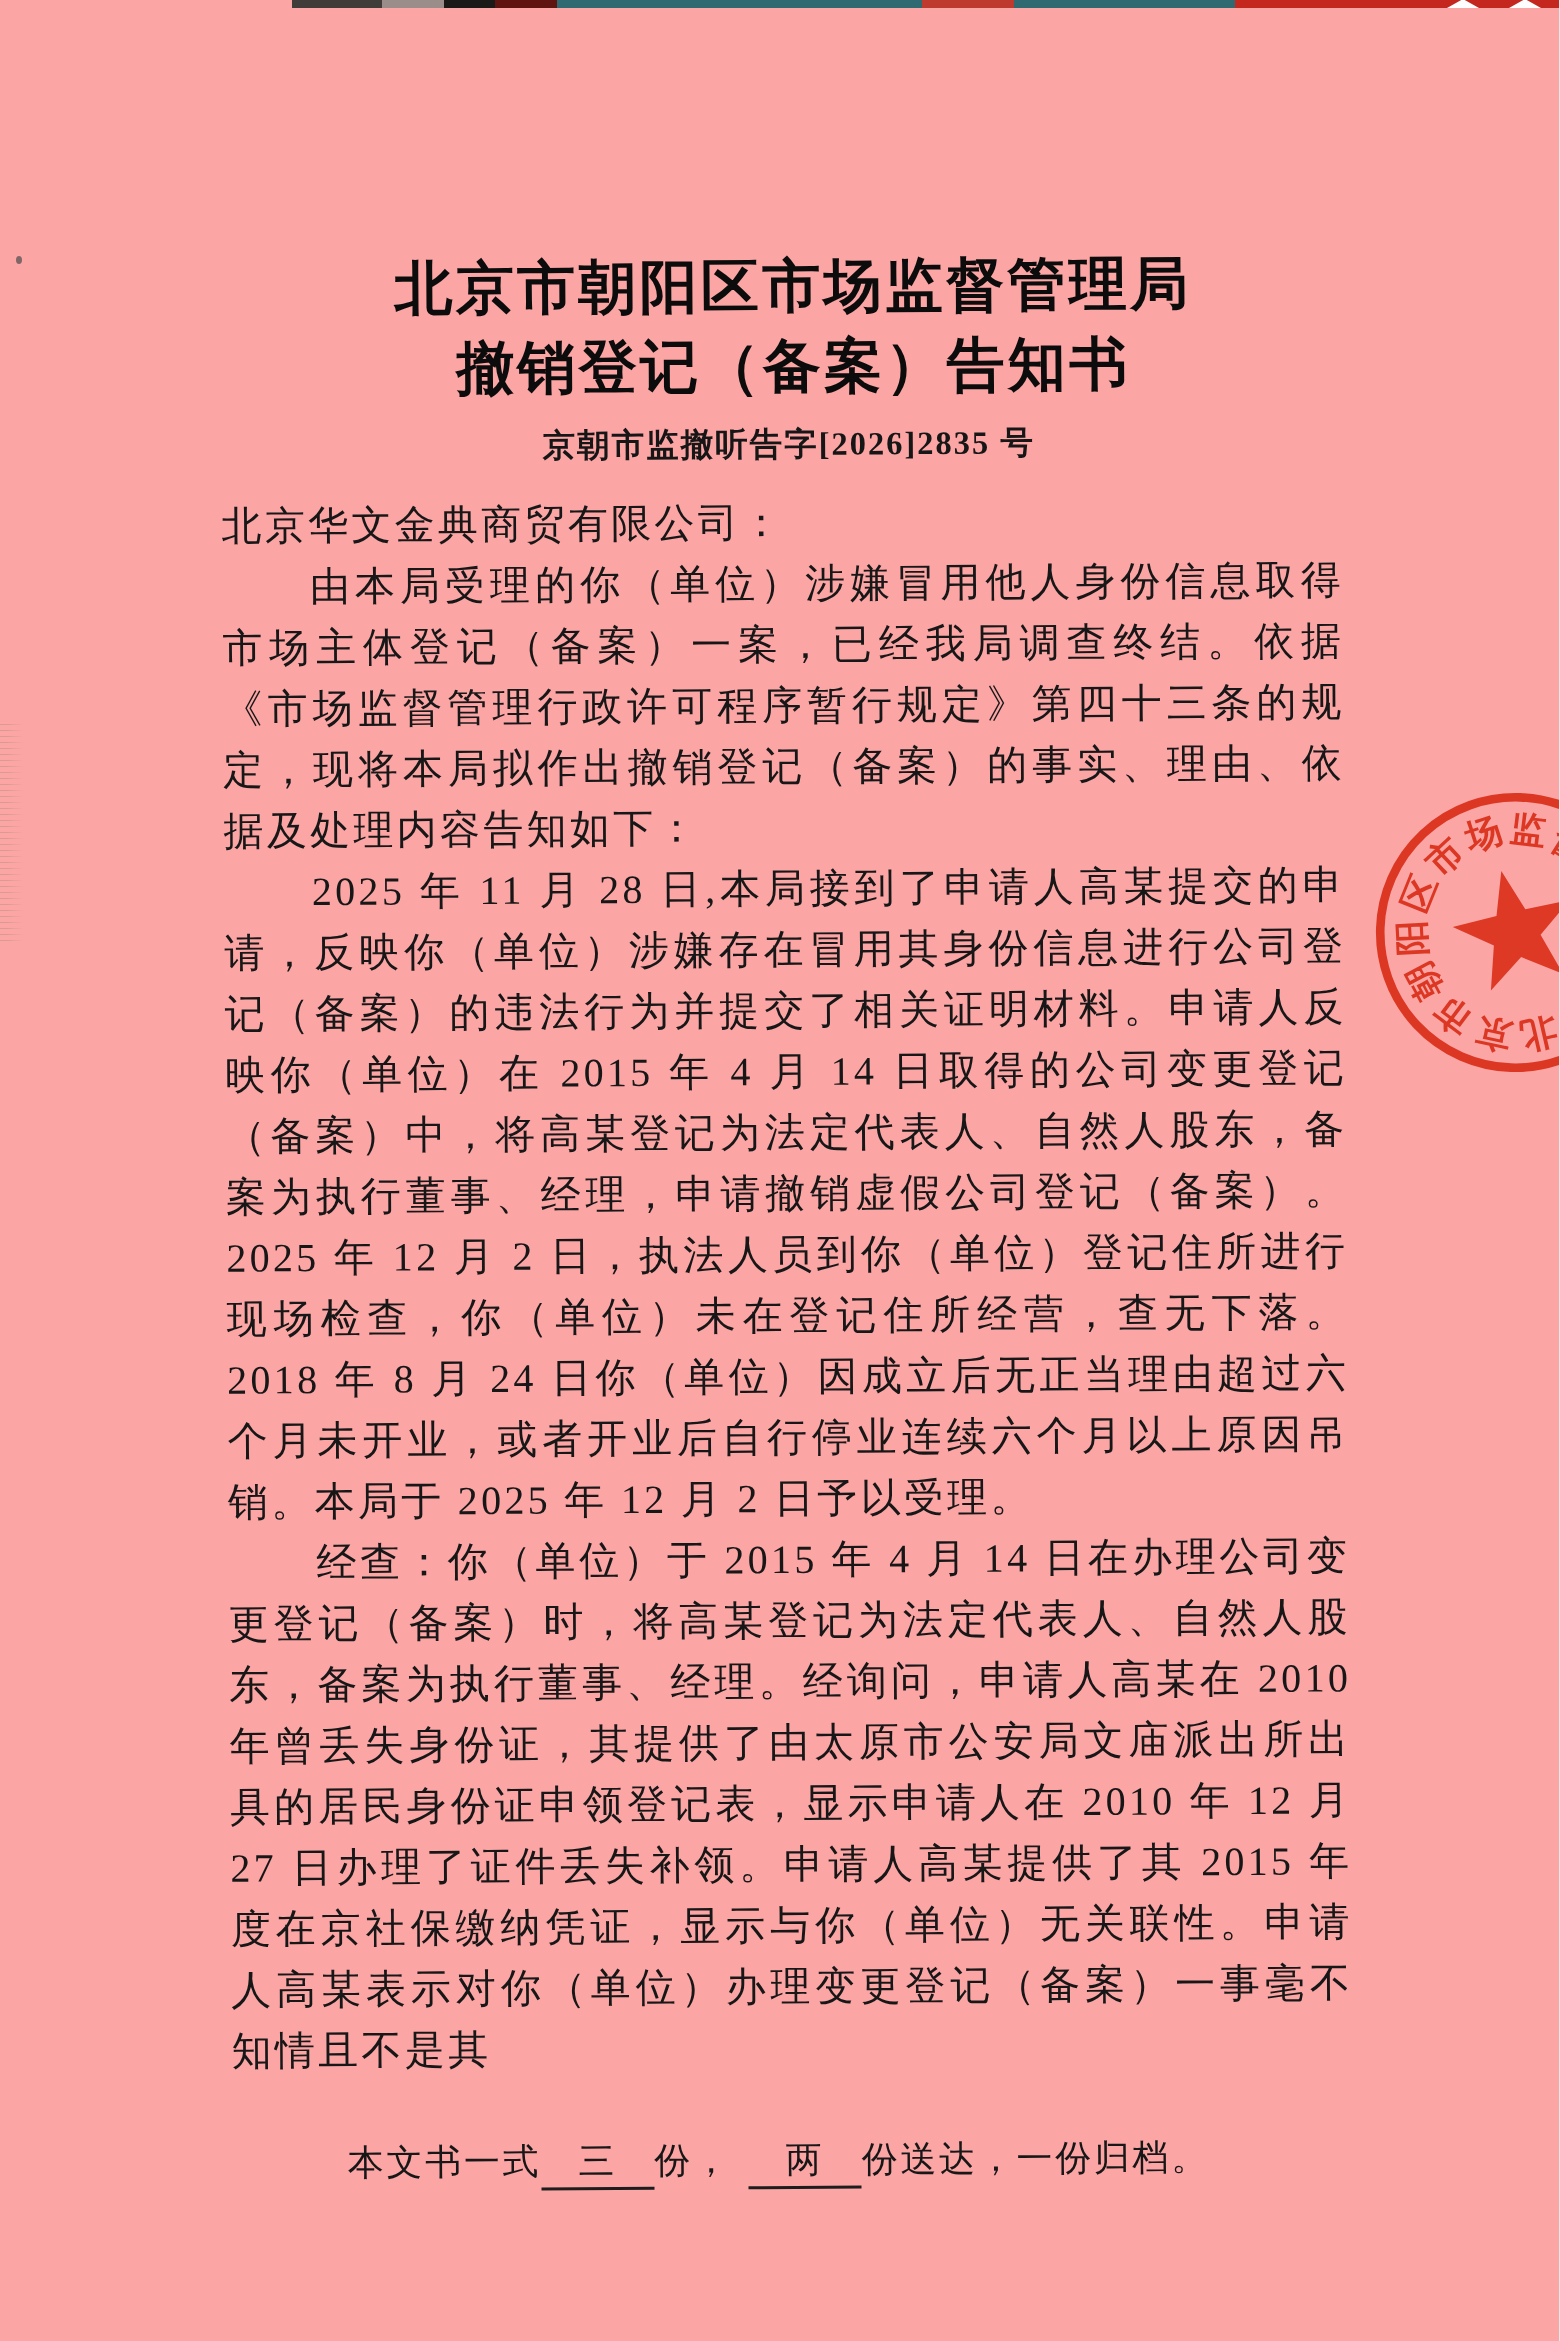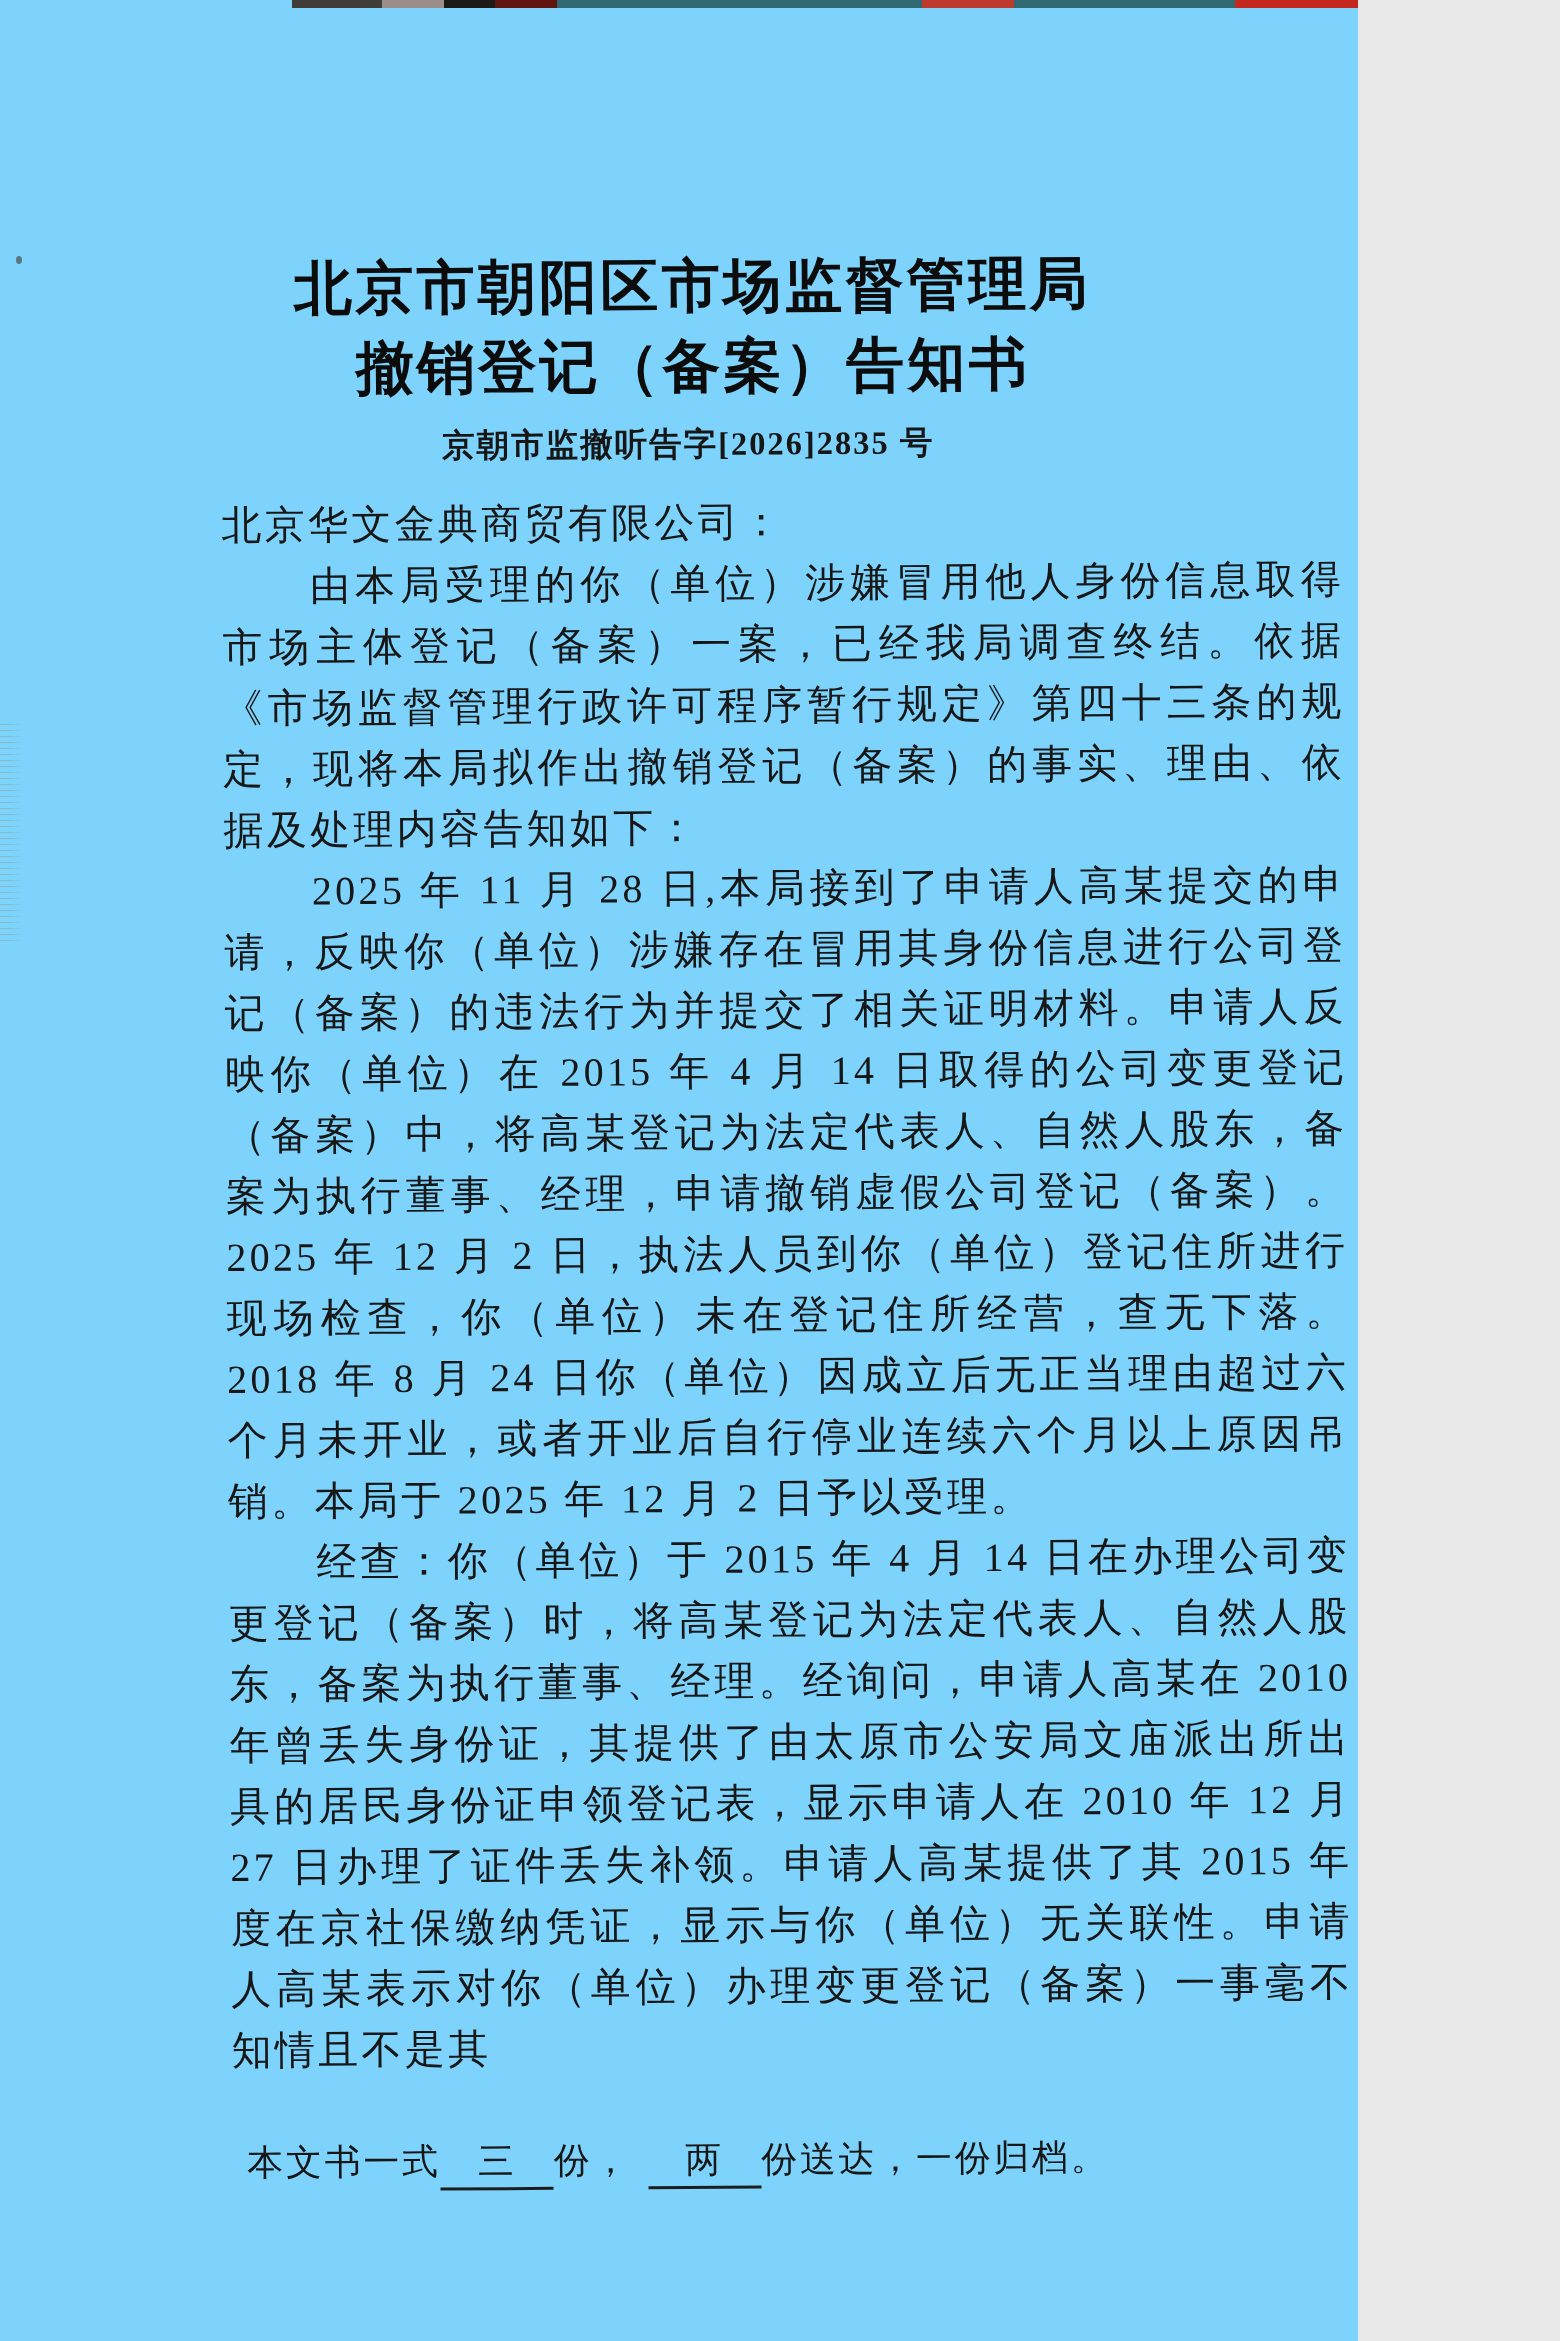--- a/index.html
+++ b/index.html
@@ -1,18 +1,18 @@
 <!DOCTYPE html>
 <html style="font-size:10.6px"><head>
 <meta charset="utf-8">
 <style>
   html,body { margin:0; padding:0; background:#e8e8e8; }
   .page {
-    position:relative; width:1358px; height:2342px;
-    background:#7dd3fc; overflow:hidden;
+    position:relative; width:1559px; height:2342px;
+    background:#fca5a5; overflow:hidden;
     font-family:"Liberation Serif", serif; color:#141414;
   }
   .skew { position:absolute; inset:0; transform:rotate(-0.38deg); transform-origin:50% 45%; }
 
   
   .scan-strip { position:absolute; left:292px; top:0; width:1269px; height:8px; display:flex; }
   .scan-strip span { display:block; height:100%; }
   .s1{width:90px} .s2{width:62px} .s3{width:51px} .s4{width:62px}
   .s5{width:365px} .s6{width:93px} .s7{width:221px} .s8{width:326px}
   .notch { position:absolute; top:-0.7px; width:0; height:0;

